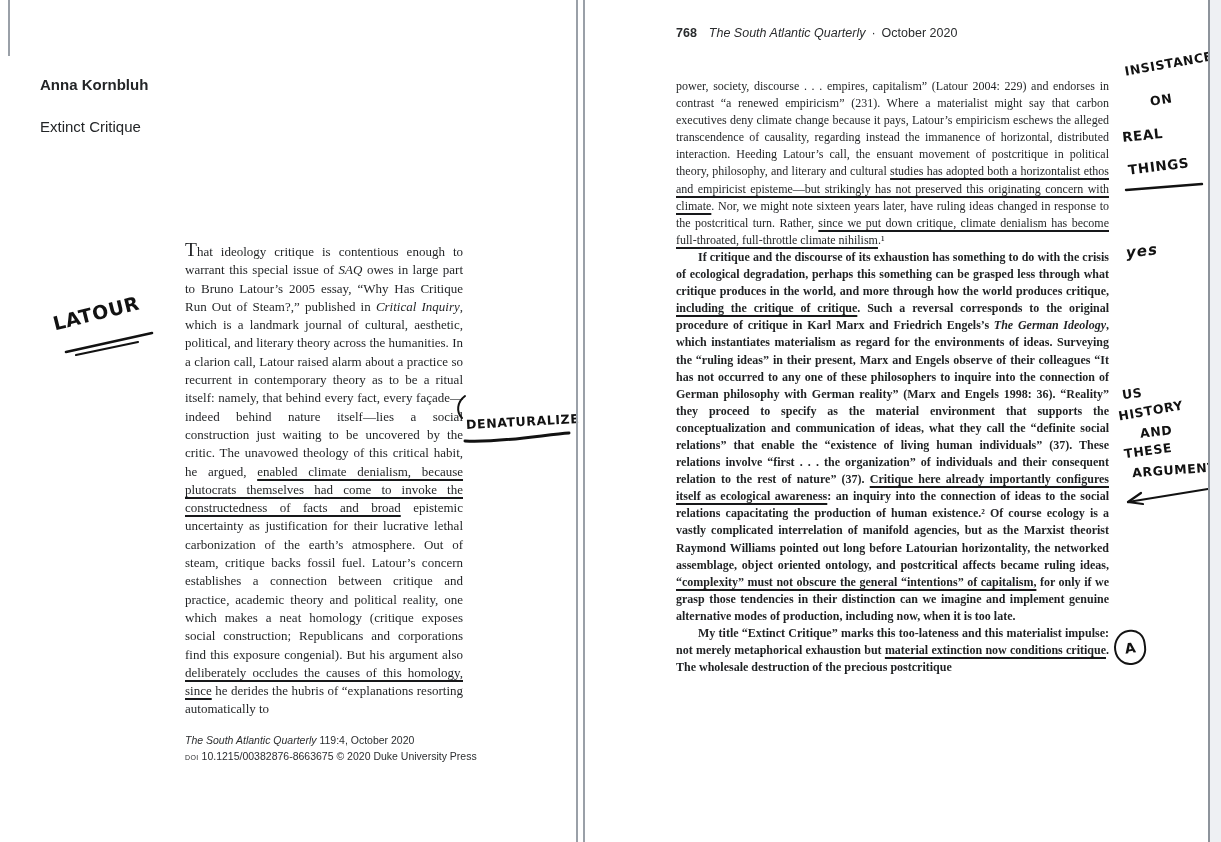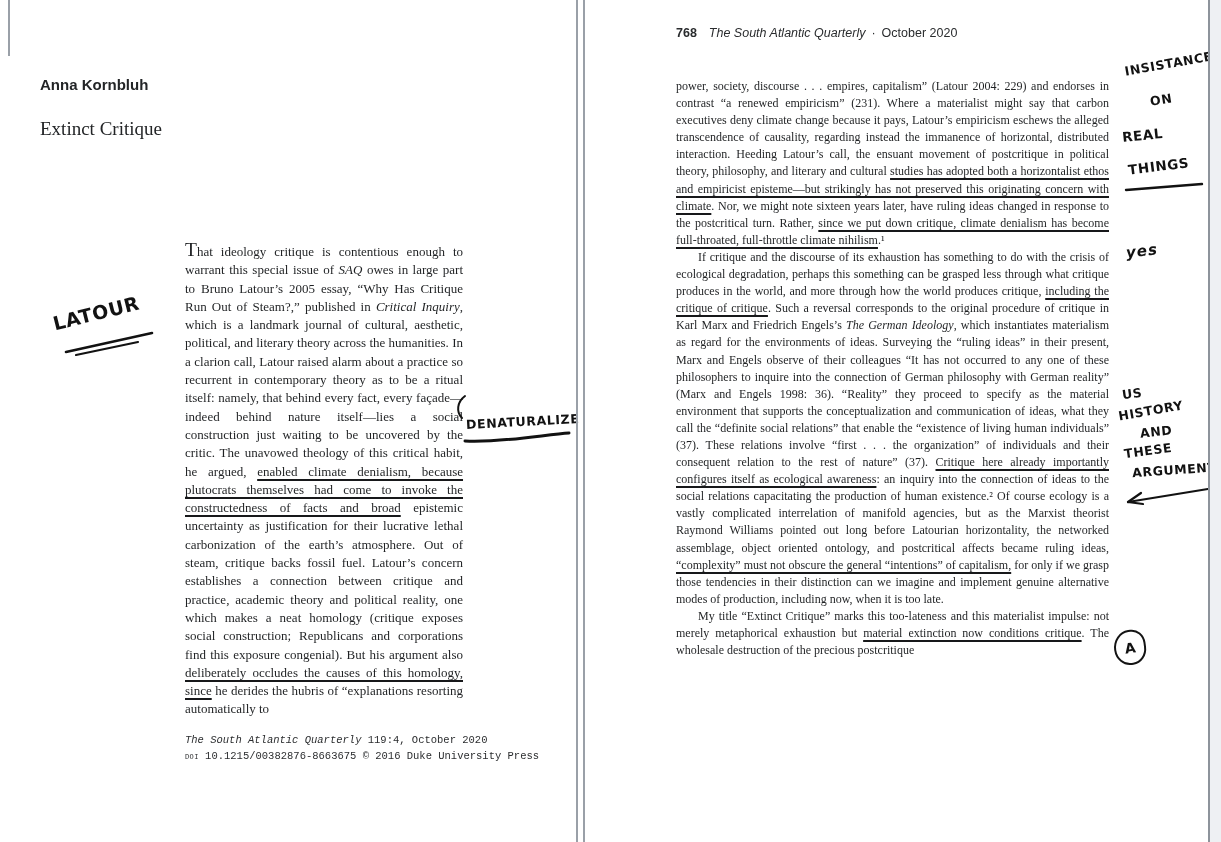--- a/index.html
+++ b/index.html
@@ -7,36 +7,36 @@
     width:1221px;height:842px;position:relative;overflow:hidden;
     background:#ffffff;color:#1f2123;
     font-family:"Liberation Serif", serif;
   }
   .abs{position:absolute;border-radius:16px;}
   
   .edge-line{position:absolute;background:#9aa0a8;width:2px;}
   .right-strip{position:absolute;top:0;bottom:0;left:1210px;right:0;background:#eef0f3;}
   
   .author{font-family:"Liberation Sans",sans-serif;font-weight:700;font-size:15px;color:#232527;}
-  .doc-title{font-family:Liberation Serif, serif;font-size:19px;color:#232527;}
+  .doc-title{font-family:Liberation Sans, sans-serif;font-size:15px;color:#232527;}
   .col{text-align:justify;hyphens:auto;-webkit-hyphens:auto;}
   .col p{margin:0;}
-  .ind{text-indent:22px;}
+  .ind{text-indent:22px;font-weight:bold;}
   .left-col{left:185px;top:240px;width:278px;font-size:13px;line-height:18.3px;}
   .it{font-style:italic;}
   .hu{
     text-decoration:underline;
     text-decoration-thickness:2px;
     text-underline-offset:2.5px;
     text-decoration-color:#17181a;
     text-decoration-skip-ink:none;
   }
   .cap{font-size:1.5em;line-height:1;}
   .sc{font-variant:small-caps;letter-spacing:.4px;}
-  .footer{font-family:Liberation Mono, monospace;font-size:10.5px;color:#2b2d2f;}
+  .footer{font-family:Liberation Sans, sans-serif;font-size:10.5px;color:#2b2d2f;}
   .run-head{font-family:"Liberation Sans",sans-serif;font-size:12.5px;color:#2a2c2e;}
   .run-head .pg{font-weight:700;margin-right:12px;}
   .run-head .jr{font-style:italic;}
   .run-head .sep{margin:0 6px;}
   
   .hw{
     position:absolute;white-space:nowrap;color:#121212;
     font-family:"DejaVu Sans",sans-serif;font-weight:700;letter-spacing:.6px;
   }
   .hw-ink{position:absolute;}
@@ -55,21 +55,21 @@
 
   <div class="abs author" style="left:40px;top:76px;">Anna Kornbluh</div>
 
   <div class="abs doc-title" style="left:40px;top:118px;">Extinct Critique</div>
 
   <div class="abs col left-col">
     <p><span class="cap">T</span><span>hat ideology critique is contentious enough to warrant this special issue of </span><span class="it">SAQ</span><span> owes in large part to Bruno Latour’s 2005 essay, “Why Has Critique Run Out of Steam?,” published in </span><span class="it">Critical Inquiry</span><span>, which is a landmark journal of cultural, aesthetic, political, and literary theory across the humanities. In a clarion call, Latour raised alarm about a practice so recurrent in contemporary theory as to be a ritual itself: namely, that behind every fact, every façade—indeed behind nature itself—lies a social construction just waiting to be uncovered by the critic. The unavowed theology of this critical habit, he argued, </span><span class="hu">enabled climate denialism, because plutocrats themselves had come to invoke the constructedness of facts and broad</span><span> epistemic uncertainty as justification for their lucrative lethal carbonization of the earth’s atmosphere. Out of steam, critique backs fossil fuel. Latour’s concern establishes a connection between critique and practice, academic theory and political reality, one which makes a neat homology (critique exposes social construction; Republicans and corporations find this exposure congenial). But his argument also </span><span class="hu">deliberately occludes the causes of this homology, since</span><span> he derides the hubris of “explanations resorting automatically to</span></p>
   </div>
 
   <div class="abs footer" style="left:185px;top:734px;"><span class="it">The South Atlantic Quarterly</span><span> 119:4, October 2020</span></div>
-  <div class="abs footer" style="left:185px;top:750px;"><span class="sc">doi</span><span> 10.1215/00382876-8663675    © 2016 Duke University Press</span></div>
+  <div class="abs footer" style="left:185px;top:750px;"><span class="sc">doi</span><span> 10.1215/00382876-8663675    © 2020 Duke University Press</span></div>
 
   <div class="hw" style="left:52px;top:302px;font-size:19px;transform:rotate(-14deg);">LATOUR</div>
   <svg class="hw-ink" style="left:62px;top:330px;" width="96" height="28" viewBox="0 0 96 28">
     <path d="M4 22 L90 3" stroke="#121212" stroke-width="2.6" fill="none" stroke-linecap="round"></path>
     <path d="M14 25 L76 12" stroke="#121212" stroke-width="2.2" fill="none" stroke-linecap="round"></path>
   </svg>
 
   <svg class="hw-ink" style="left:452px;top:394px;" width="16" height="26" viewBox="0 0 16 26">
     <path d="M13 2 C5 8 4 18 10 24" stroke="#121212" stroke-width="2" fill="none" stroke-linecap="round"></path>
   </svg>

